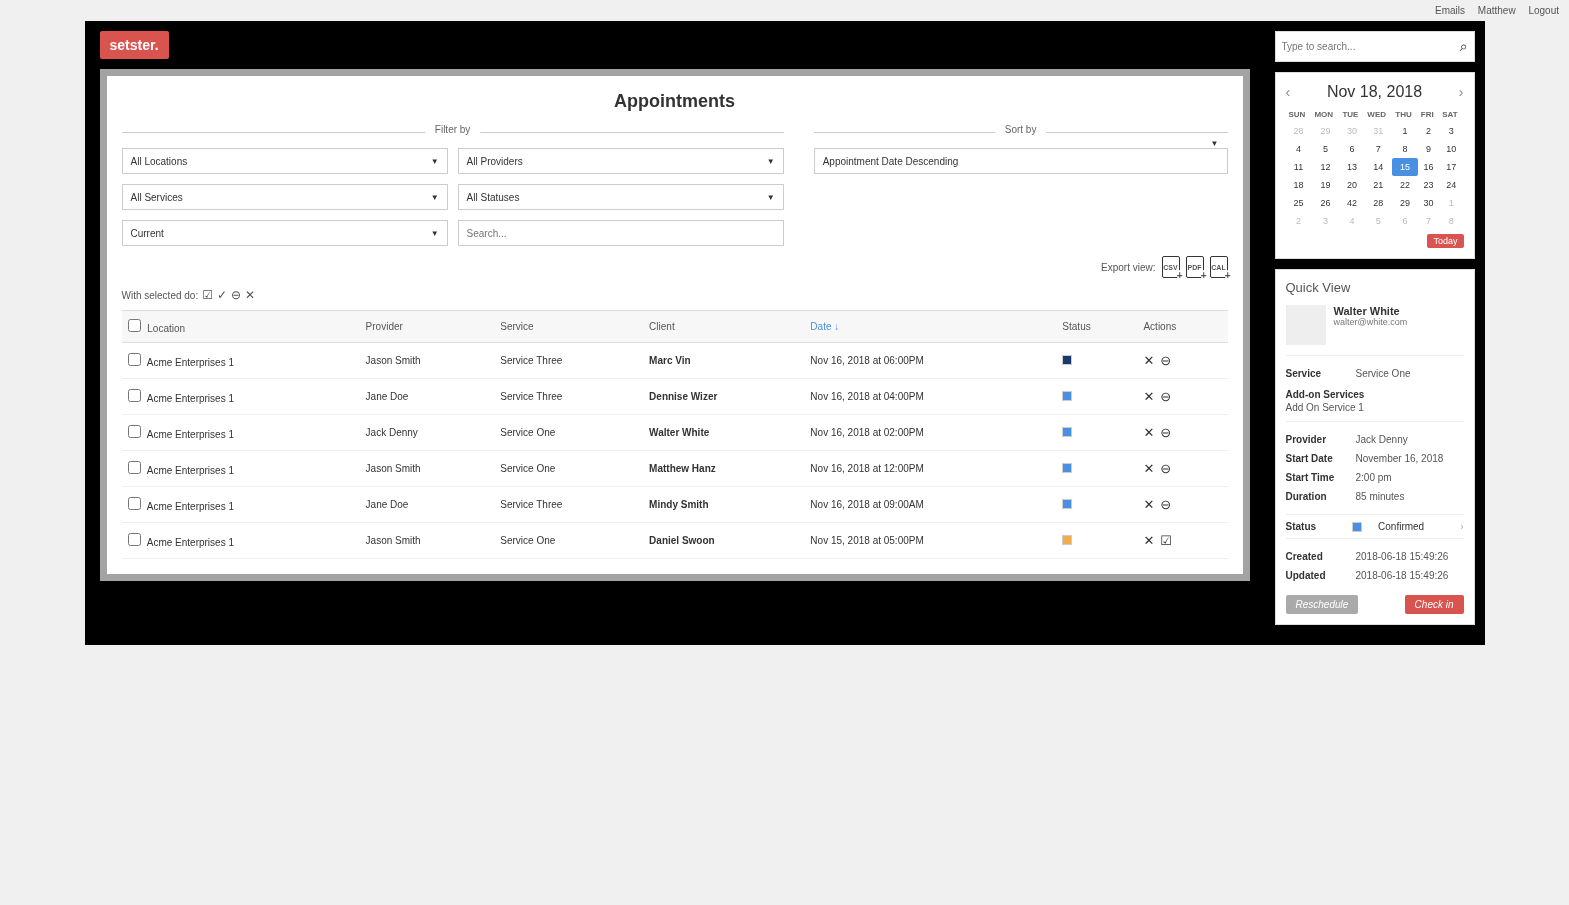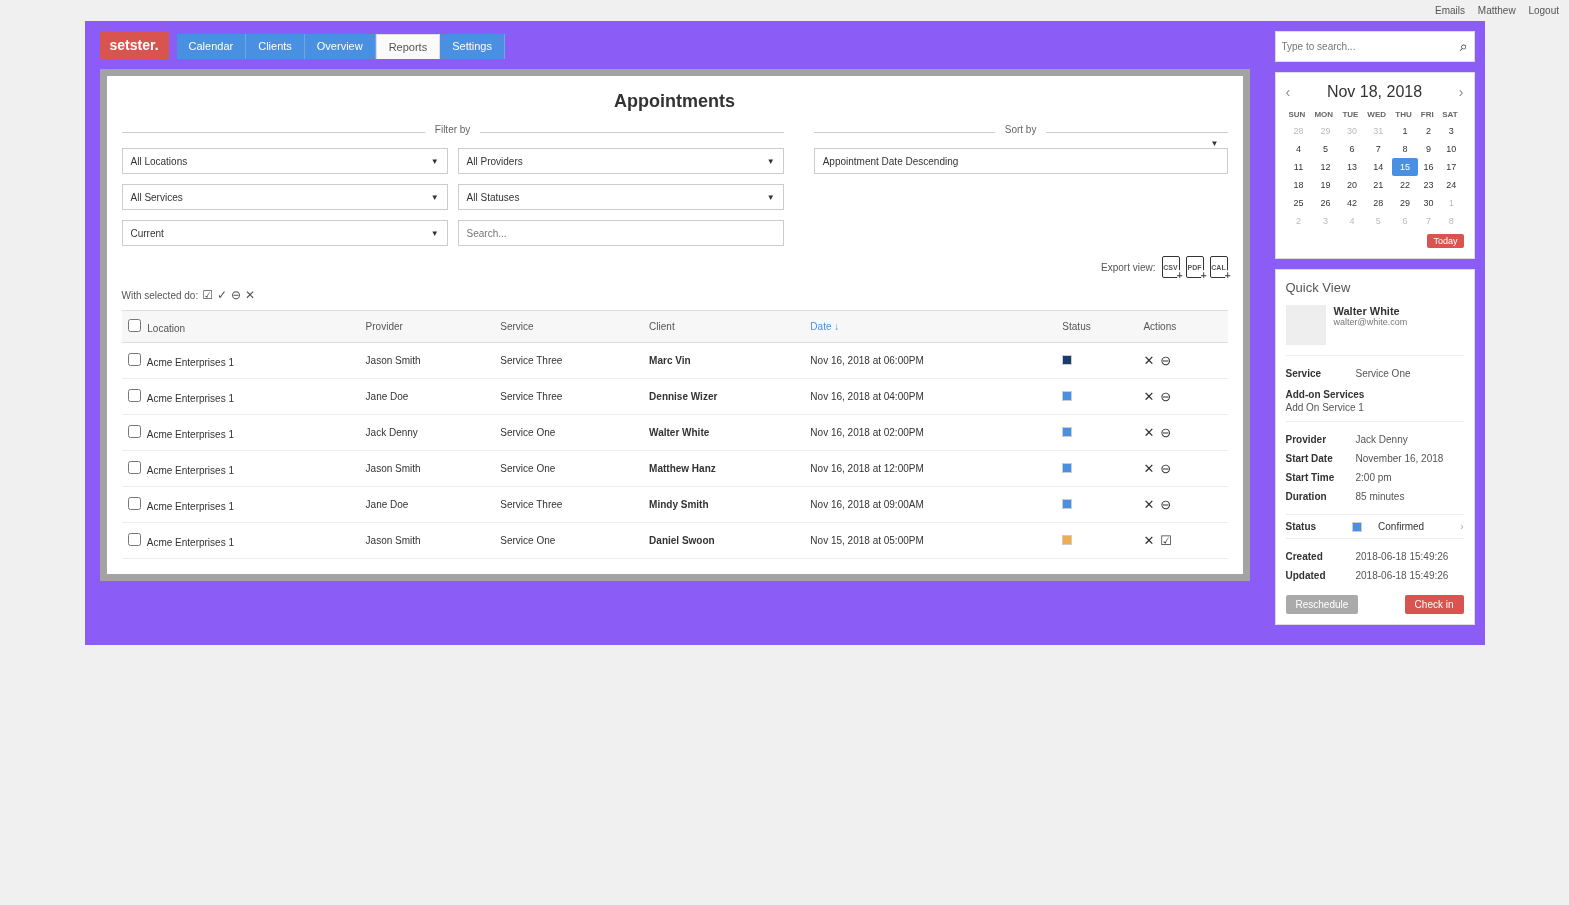--- a/index.html
+++ b/index.html
@@ -1,17 +1,17 @@
 <!DOCTYPE html>
 <html><head>
 <meta charset="utf-8">
 <style>
 * { box-sizing: border-box; margin: 0; padding: 0; font-family: Arial, Helvetica, sans-serif; }
 body { background: #f0f0f0; font-size: 11px; color: #333; }
-.app { display: flex; max-width: 1400px; margin: 0 auto; background: #8b5cf6; }
+.app { display: flex; max-width: 1400px; margin: 0 auto; background: #000000; }
 .main { flex: 1; padding: 10px 15px; }
 .sidebar { width: 220px; padding: 10px; }
 
 
 .top-links { text-align: right; font-size: 10px; padding: 5px 10px; color: #555; }
 .top-links span { margin-left: 10px; cursor: pointer; }
 
 
 .nav-row { display: flex; align-items: flex-end; margin-bottom: 10px; }
 .logo { background: #d9534f; color: #fff; padding: 6px 10px; font-weight: bold; font-size: 14px; margin-right: 8px; border-radius: 2px; }
@@ -77,46 +77,39 @@
 .qv-avatar { width: 40px; height: 40px; background: #eee; }
 .qv-name { font-weight: bold; font-size: 11px; }
 .qv-email { font-size: 9px; color: #777; }
 .qv-row { display: flex; font-size: 10px; padding: 4px 0; }
 .qv-row .k { width: 70px; font-weight: bold; color: #333;}
 .qv-row .v { flex: 1; color: #555; }
 .qv-section-label { font-weight: bold; font-size: 10px; margin: 6px 0 2px; }
 .qv-status-row { display: flex; justify-content: space-between; align-items: center; padding: 6px 0; border-top: 1px solid #eee; border-bottom: 1px solid #eee; margin: 8px 0; font-size: 10px;}
 .qv-status-val { display: flex; align-items: center; gap: 16px;}
 .qv-btns { display: flex; justify-content: space-between; margin-top: 10px;}
-.btn { padding: 4px 10px; font-size: 10px; border: none; cursor: pointer; border-radius: 2px; color: #fff;}
+.btn { padding: 4px 10px; font-size: 10px; border: none; cursor: pointer; border-radius: 2px; color: #fff; font-style: italic;}
 .btn-gray { background: #aaa; }
 .btn-red { background: #d9534f; }
 
 hr.sep { border: none; border-top: 1px solid #eee; margin: 8px 0;}
 </style>
 </head>
 <body>
 
 <div class="top-links">
   <span>Emails</span>
   <span>Matthew</span>
   <span>Logout</span>
 </div>
 
 <div class="app">
   <div class="main">
     <div class="nav-row">
       <div class="logo">setster.</div>
-      <div class="tabs" id="tabs">
-          <div class="tab">Calendar</div>
-          <div class="tab">Clients</div>
-          <div class="tab">Overview</div>
-          <div class="tab inactive" style="background: rgb(250, 250, 250); color: rgb(85, 85, 85); border-top: 1px solid rgb(221, 221, 221); border-right: 1px solid rgb(221, 221, 221); border-bottom: none; border-left: 1px solid rgb(221, 221, 221); border-image: initial;">Reports</div>
-          <div class="tab">Settings</div>
-        </div>
     </div>
 
     <div class="content">
       <div class="page-title">Appointments</div>
 
       <div class="filter-sort-row">
         <div class="filter-group" style="flex:1.6">
           <div class="group-label">Filter by</div>
           <div class="group-box">
             <div class="filter-grid">

